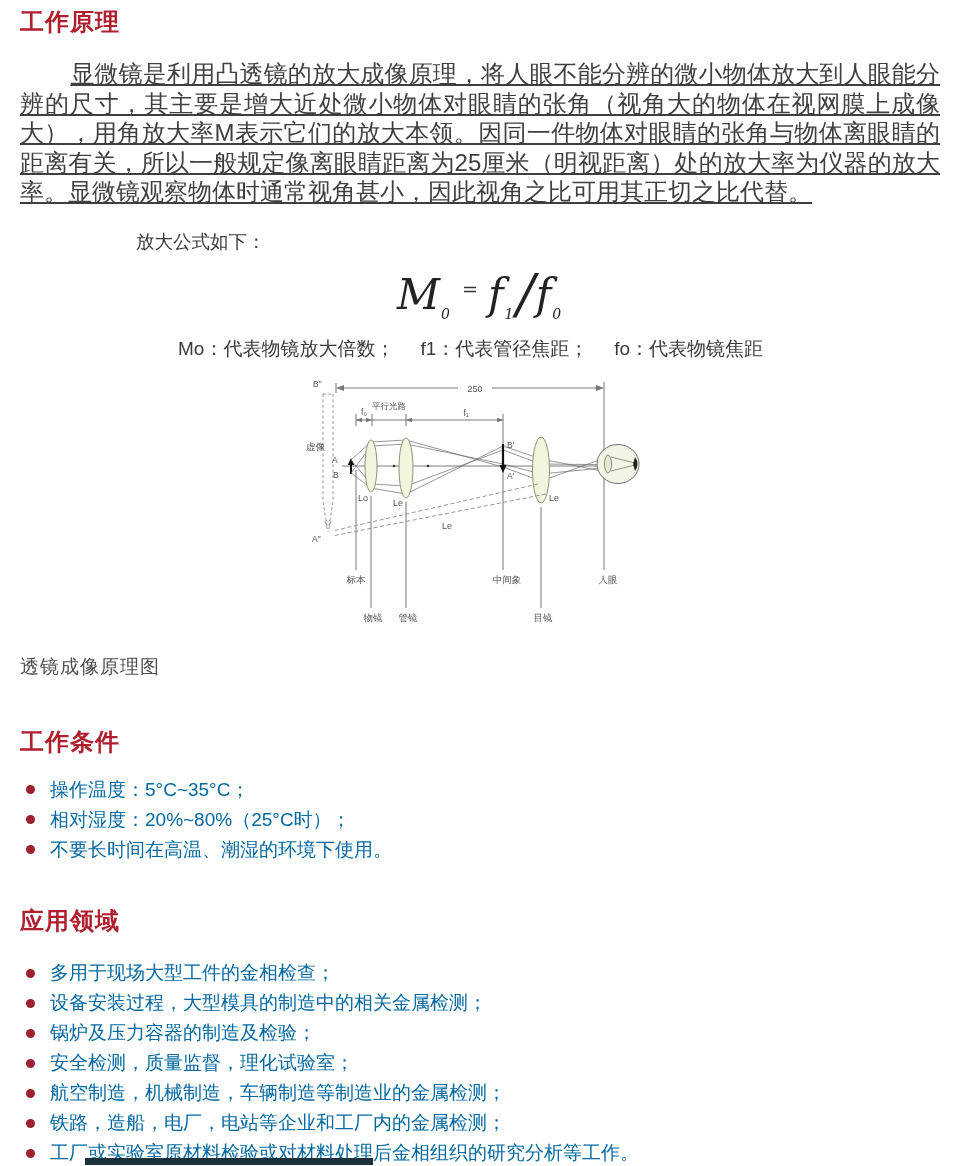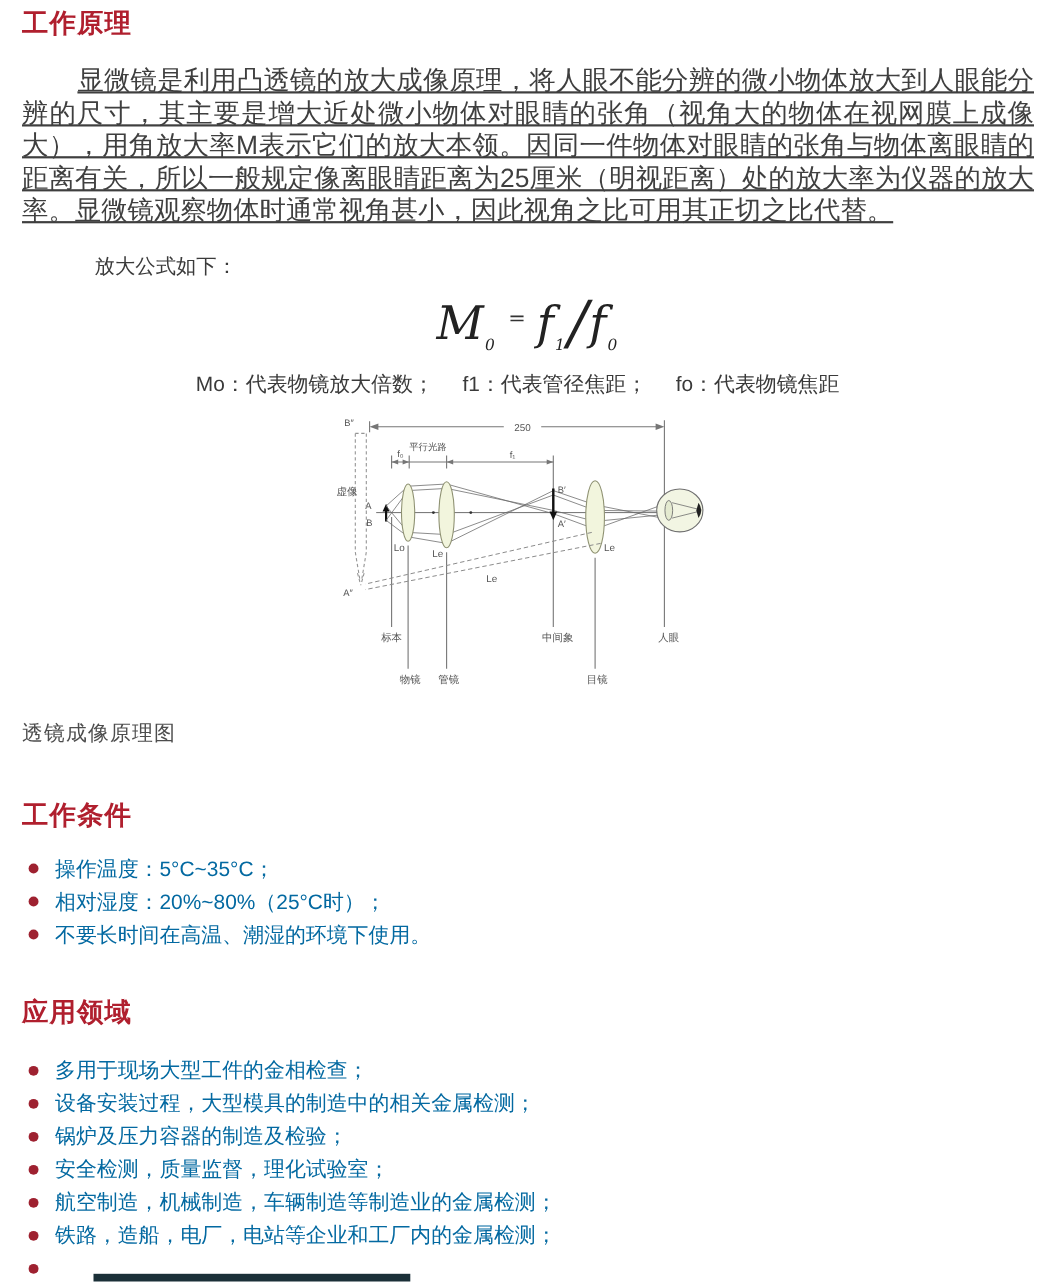--- a/index.html
+++ b/index.html
@@ -31,21 +31,21 @@
     margin: 22px 0 0 0;
     font-size: 24px;
     line-height: 29.5px;
     text-align: justify;
     text-indent: 2.1em;
     color: #3f3f3f;
     text-decoration: underline;
   }
 
   .formula-intro {
-    margin: 22px 0 0 66px;
+    margin: 22px 0 0 116px;
     font-size: 18.5px;
     color: #3a3a3a;
   }
 
   .formula-row { text-align: center; margin-top: 2px; line-height: 66px; height: 66px; }
   .formula {
     font-family: "DejaVu Serif", "Liberation Serif", serif;
     font-style: italic;
     color: #222222;
     white-space: nowrap;
@@ -288,18 +288,19 @@
         <span>航空制造，机械制造，车辆制造等制造业的金属检测；</span>
       </li>
 
       <li>
         <span class="dot"></span>
         <span>铁路，造船，电厂，电站等企业和工厂内的金属检测；</span>
       </li>
 
       <li>
         <span class="dot"></span>
+        <span>工厂或实验室原材料检验或对材料处理后金相组织的研究分析等工作。</span>
       </li>
     </ul>
 
 </div>
 
 <div class="bottom-bar"></div>
 
 </body></html>

